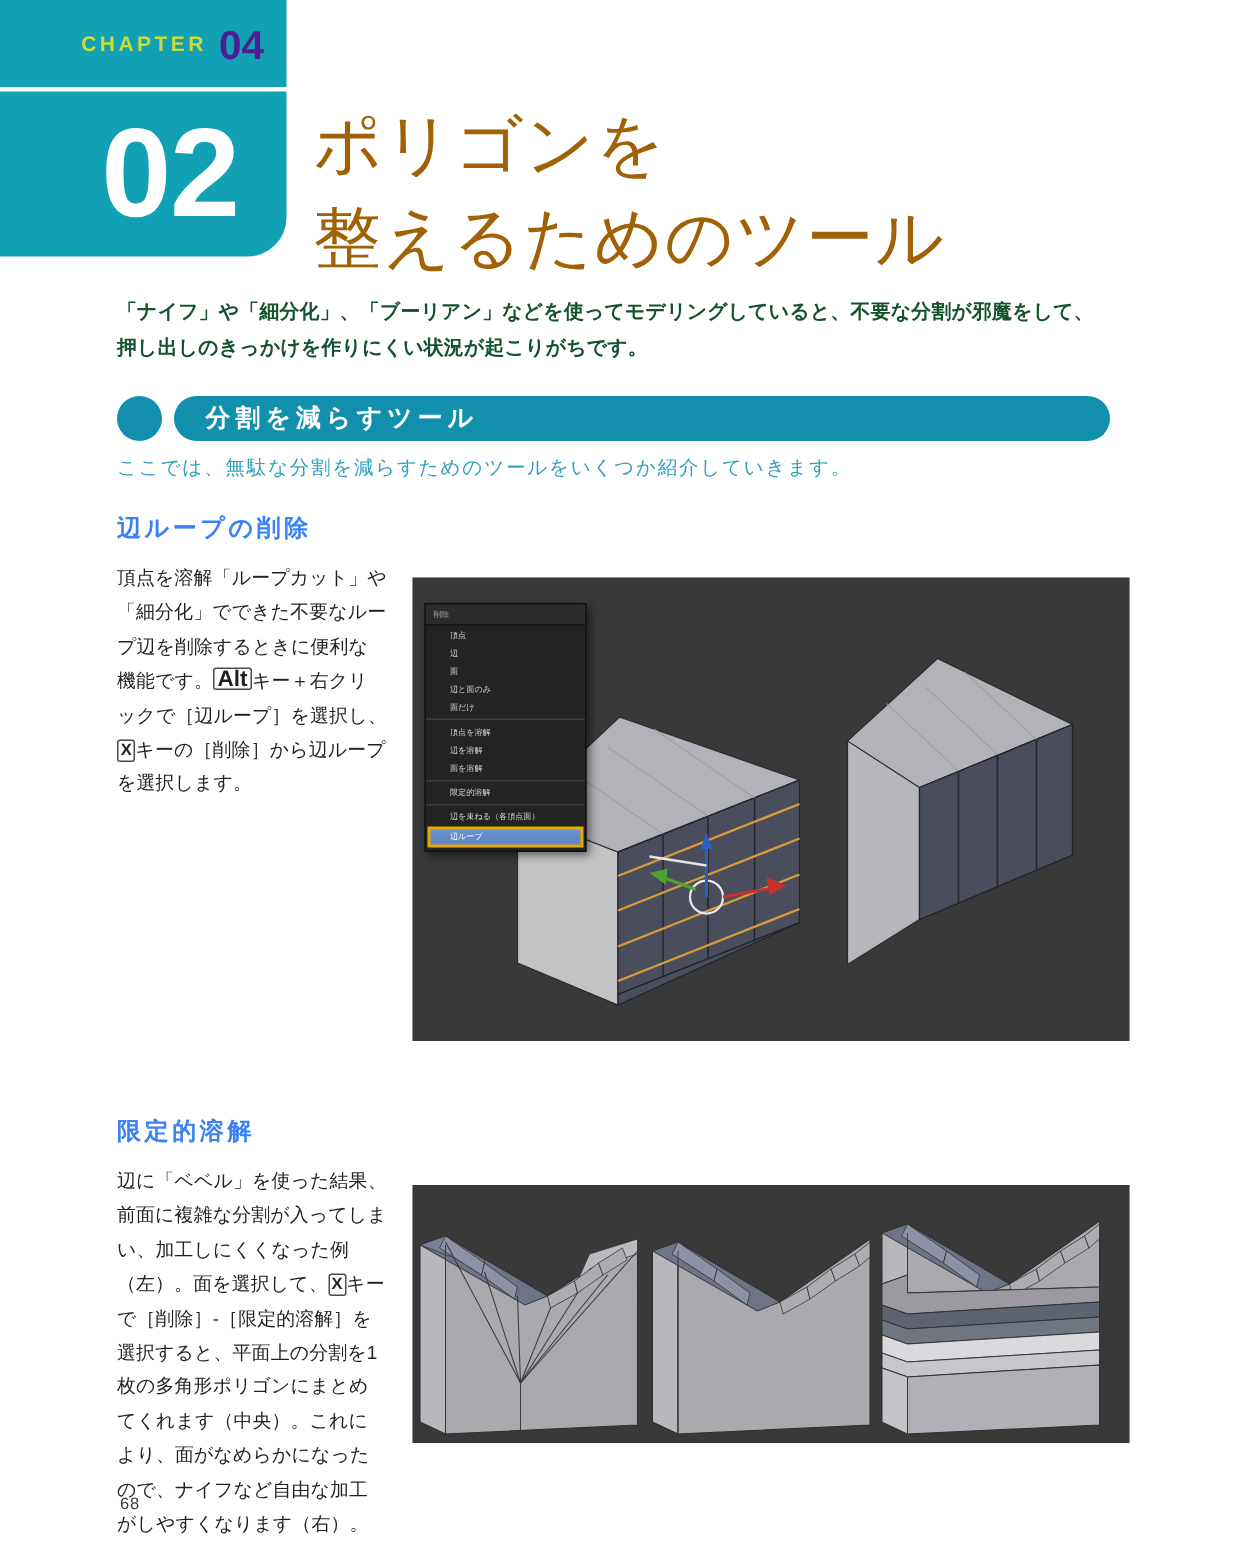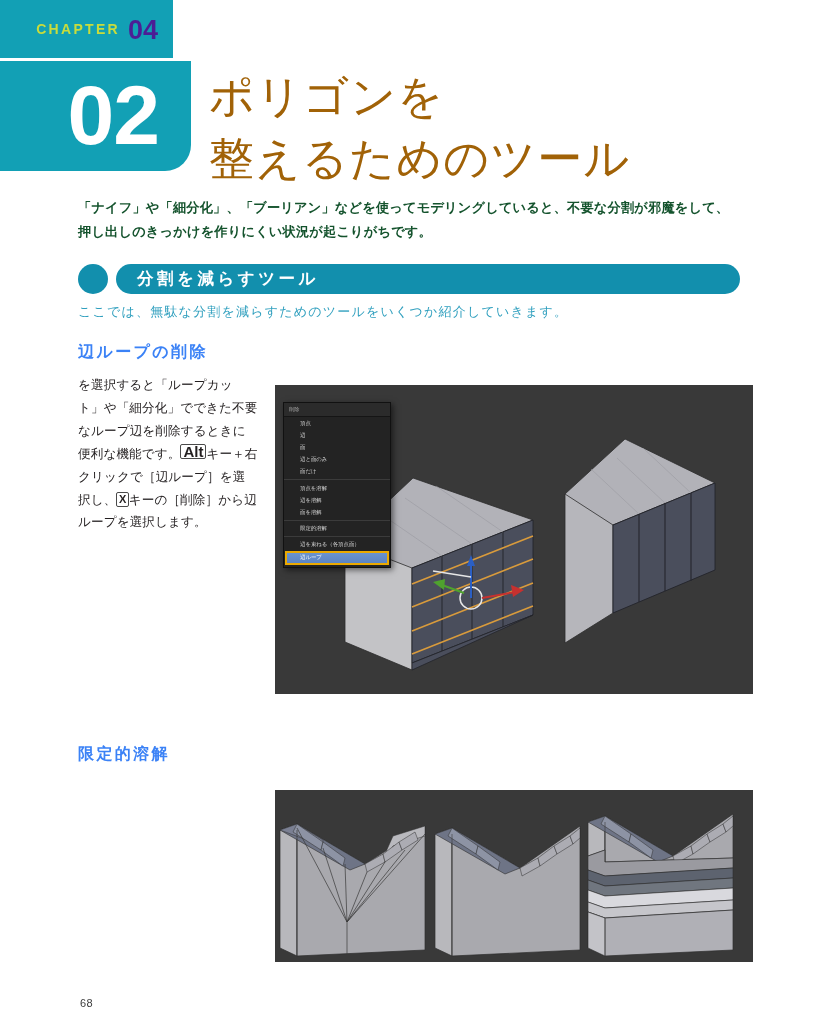--- a/index.html
+++ b/index.html
@@ -11,21 +11,21 @@
     font-family: "Liberation Sans", "DejaVu Sans", sans-serif;
     position: relative;
     overflow: hidden;
     color: #231f20;
   }
 
   
   .chapter-bar {
     position: absolute;
     left: 0; top: 0;
-    width: 173px;
+    width: 191px;
     height: 58px;
     background: #12a0b5;
     display: flex;
     align-items: center;
     justify-content: flex-end;
     padding-right: 15px;
   }
   .chapter-word {
     color: #c8dc3c;
     font-size: 14px;
@@ -239,21 +239,21 @@
 <div class="section-bar">
   <span class="section-dot"></span>
   <div class="section-pill">
     <span class="section-pill-label">分割を減らすツール</span>
   </div>
 </div>
 <p class="section-lead">ここでは、無駄な分割を減らすためのツールをいくつか紹介していきます。</p>
 
 <div id="sub1">
   <h2 class="sub-heading">辺ループの削除</h2>
-  <p class="sub-body"><span>を選択すると「ループカット」や「細分化」でできた不要なループ辺を削除するときに便利な機能です。</span><span class="keycap">Alt</span><span>キー＋右クリックで［辺ループ］を選択し、</span><span class="keycap small">X</span><span>キーの［削除］から辺ループを選択します。</span></p>
+  <p class="sub-body"><span>頂点を溶解「ループカット」や「細分化」でできた不要なループ辺を削除するときに便利な機能です。</span><span class="keycap">Alt</span><span>キー＋右クリックで［辺ループ］を選択し、</span><span class="keycap small">X</span><span>キーの［削除］から辺ループを選択します。</span></p>
 </div>
 
 <div class="viewport" id="fig1">
   <svg class="vp-svg" viewBox="0 0 478 309" xmlns="http://www.w3.org/2000/svg">
     <rect x="0" y="0" width="478" height="309" fill="#393939"></rect>
 
     <polygon points="70,157 137,125 137,285 70,257" fill="#c3c3c6" stroke="#2c2c2c" stroke-width="0.8"></polygon>
 
     <polygon points="70,157 138,93 258,135 137,183" fill="#b2b2b8" stroke="#2c2c2c" stroke-width="0.8"></polygon>
 
@@ -328,20 +328,21 @@
     <div class="menu-sep"></div>
     <div class="menu-item">限定的溶解</div>
     <div class="menu-sep"></div>
     <div class="menu-item">辺を束ねる（各頂点面）</div>
     <div class="menu-item selected">辺ループ</div>
   </div>
 </div>
 
 <div id="sub2">
   <h2 class="sub-heading">限定的溶解</h2>
+  <p class="sub-body"><span>辺に「ベベル」を使った結果、前面に複雑な分割が入ってしまい、加工しにくくなった例（左）。面を選択して、</span><span class="keycap small">X</span><span>キーで［削除］-［限定的溶解］を選択すると、平面上の分割を1枚の多角形ポリゴンにまとめてくれます（中央）。これにより、面がなめらかになったので、ナイフなど自由な加工がしやすくなります（右）。</span></p>
 </div>
 
 <div class="viewport" id="fig2">
   <svg class="vp-svg" viewBox="0 0 478 172" xmlns="http://www.w3.org/2000/svg">
     <rect x="0" y="0" width="478" height="172" fill="#393939"></rect>
 
     <g>
 
       <polygon points="5,40 22,34 22,166 5,158" fill="#b8b8bc" stroke="#2e2e2e" stroke-width="0.7"></polygon>
 

